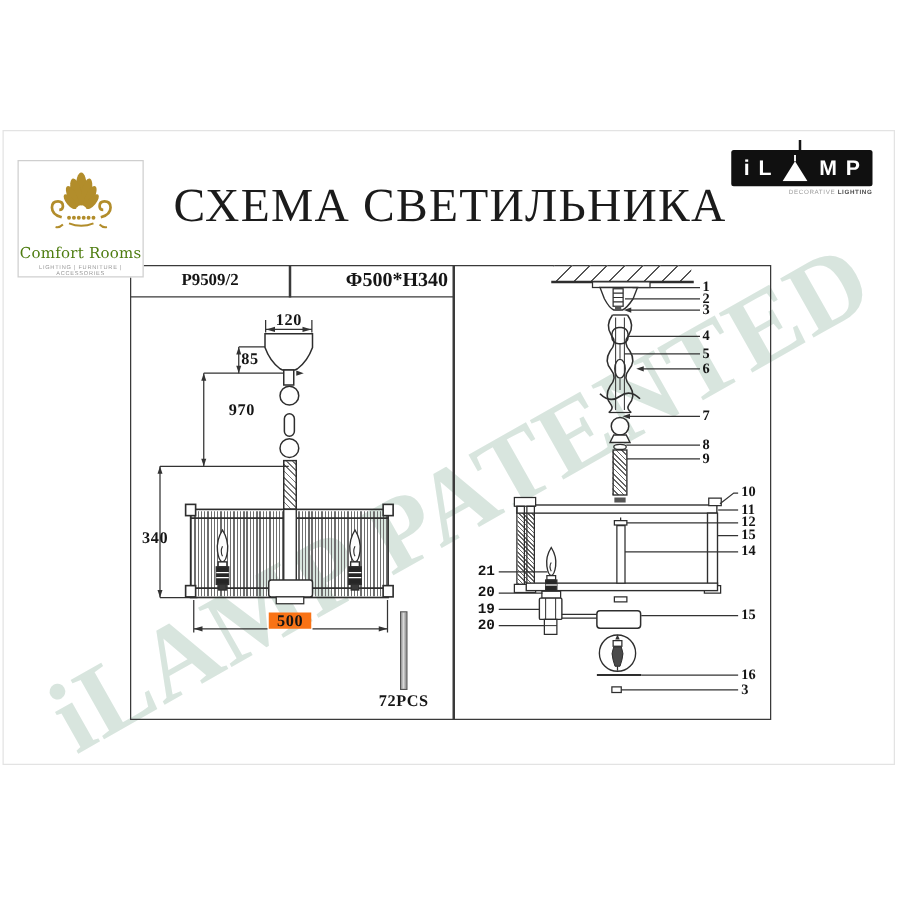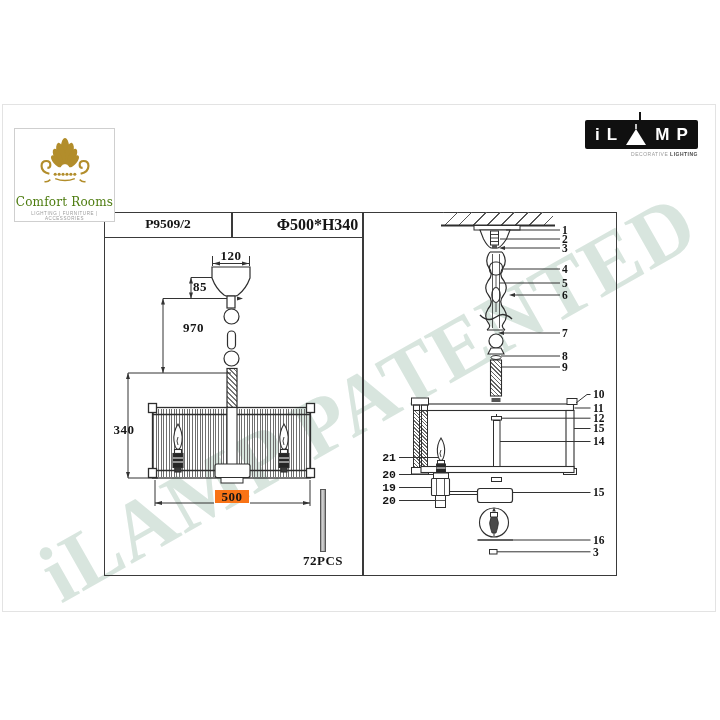--- a/index.html
+++ b/index.html
@@ -105,20 +105,21 @@
       <g stroke="#b28d2b" fill="none" stroke-width="1.6">
         <path d="M34,43 Q44,47 54,43"></path>
         <path d="M29,44 Q26,47 23,46"></path>
         <path d="M59,44 Q62,47 65,46"></path>
       </g>
     </svg>
     <div class="abs" id="cr-name">Comfort Rooms</div>
     <div class="abs" id="cr-tag">LIGHTING | FURNITURE | ACCESSORIES</div>
   </div>
 
+  <div class="abs z4" id="page-title">СХЕМА СВЕТИЛЬНИКА</div>
 
   <div class="abs z4" id="ilamp-tick"></div>
   <div class="abs z4" id="ilamp-box">
     <span class="lt">i</span>
     <span class="lt">L</span>
     <svg width="24" height="21" viewBox="0 0 24 21">
       <line x1="12" y1="0" x2="12" y2="5" stroke="#fff" stroke-width="1.5"></line>
       <polygon points="12,5 2,21 22,21" fill="#fff"></polygon>
     </svg>
     <span class="lt">M</span>

